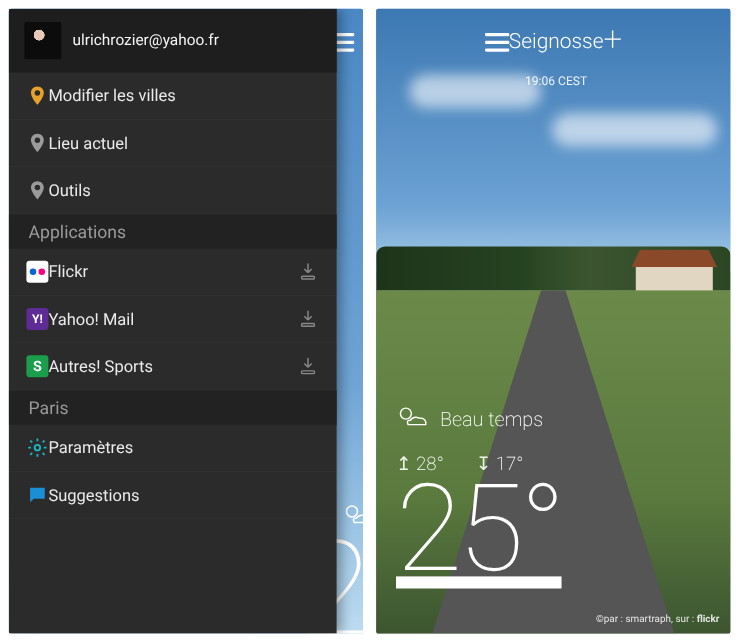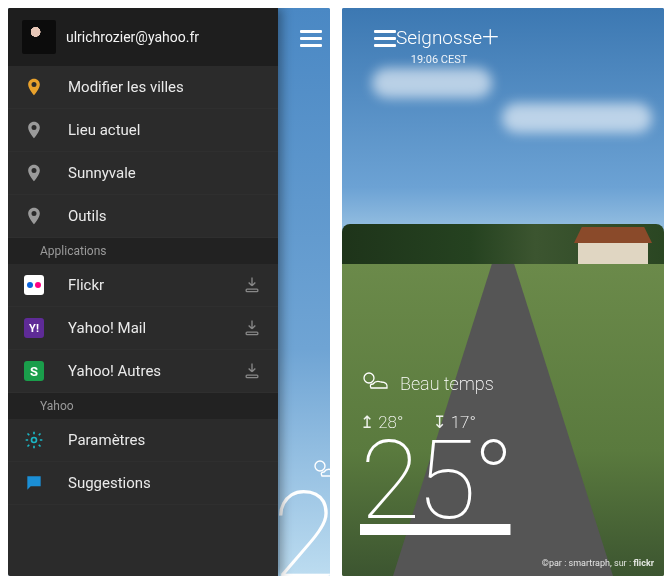--- a/index.html
+++ b/index.html
@@ -32,47 +32,47 @@
     position: absolute; right: 8px; top: 18px;
   }
   .peek-menu div { width: 22px; height: 3px; background: #fff; margin: 4px 0; border-radius:1px;}
   .peek-weather {
     position:absolute; right:-10px; bottom:90px; color:#fff; font-size:26px;
   }
   .peek-temp {
     position:absolute; right:-8px; bottom:-30px; color:#fff; font-size:120px; font-weight:100;
   }
   .sidebar {
-    position: absolute; left:0; top:0; bottom:0; width: 270px;
+    position: absolute; left:0; top:0; bottom:0; width: 298px;
     background: #2b2b2b;
     color: #ddd;
     display: flex; flex-direction: column;
     box-shadow: 4px 0 10px rgba(0,0,0,0.35);
   }
   .user-row {
     display:flex; align-items:center; gap:10px;
     padding: 12px 14px;
     background: #1e1e1e;
   }
   .avatar {
     width: 34px; height: 34px; background: #0a0a0a;
     border-radius: 2px;
     background: radial-gradient(circle at 40% 35%, #e8c8b8 16%, transparent 17%), #0c0c0c;
   }
   .user-email { font-size: 14px; color: #f4f4f4; }
   .menu-item {
-    display:flex; align-items:center; gap:24px;
+    display:flex; align-items:center; gap:0;
     padding: 11px 16px;
     font-size: 15px;
     color: #eaeaea;
     border-bottom: 1px solid rgba(255,255,255,0.02);
   }
   .section-header {
-    padding: 6px 32px;
-    font-size: 12px;
+    padding: 6px 18px;
+    font-size: 16px;
     color: #9a9a9a;
     background: #222;
   }
   .icon { width:20px; height:20px; display:inline-flex; align-items:center; justify-content:center; flex-shrink:0; }
   .icon svg { width:100%; height:100%; }
   .pin-gold svg path { fill:#e8a12c; }
   .pin-gray svg path { fill:#9a9a9a; }
   .flickr-icon {
     width:20px; height:20px; background:#fff; border-radius:3px;
     display:flex; align-items:center; justify-content:center; gap:2px;
@@ -119,26 +119,26 @@
   }
   .house {
     position:absolute; right:16px; top:41%; width:70px; height:26px; background:#e0d6c2;
   }
   .house::before {
     content:""; position:absolute; left:-4px; right:-4px; top:-14px; height:16px;
     background:#8a4a2a; clip-path: polygon(0% 100%, 10% 0%, 90% 0%, 100% 100%);
   }
   .header-right {
     position:absolute; left:0; right:0; top:0; padding: 18px 32px 0;
-    display:flex; align-items:flex-start; justify-content:flex-start;
+    display:flex; align-items:flex-start; justify-content:center;
   }
   .hamburger div { width:22px; height:3px; background:#fff; margin:4px 0; border-radius:1px;}
   .loc-title { text-align:center; }
   .loc-title .city { font-size:19px; font-weight:300; }
-  .loc-title .time { font-size:11px; opacity:0.9; margin-top:4px; }
+  .loc-title .time { font-size:11px; opacity:0.9; margin-top:18px; }
   .plus { font-size:30px; font-weight:200; line-height:20px; }
   .weather-block {
     position:absolute; left:18px; bottom:40px; color:#fff; font-weight:200;
   }
   .cond-row { display:flex; align-items:center; gap:10px; font-size:18px; }
   .hilo-row { display:flex; align-items:center; gap:29px; font-size:17px; margin-top:16px;}
   .hilo-row .arrow { opacity:0.9; margin-right:4px; }
   .big-temp { font-size:110px; font-weight:100; line-height:1; margin-top:-6px; letter-spacing:-4px;text-decoration:underline;}
   .attribution {
     position:absolute; right:10px; bottom:8px; font-size:9px; opacity:0.85;text-align:center;
@@ -185,28 +185,20 @@
           </svg>
       </span>
       <span>Lieu actuel</span>
     </div>
     <div class="menu-item">
       <span class="icon pin-gray">
         <svg viewBox="0 0 24 24">
             <path d="M12 2C8 2 5 5 5 9c0 5 7 13 7 13s7-8 7-13c0-4-3-7-7-7zm0 10a3 3 0 1 1 0-6 3 3 0 0 1 0 6z"></path>
           </svg>
       </span>
-      <span>Sunnyvale</span>
-    </div>
-    <div class="menu-item">
-      <span class="icon pin-gray">
-        <svg viewBox="0 0 24 24">
-            <path d="M12 2C8 2 5 5 5 9c0 5 7 13 7 13s7-8 7-13c0-4-3-7-7-7zm0 10a3 3 0 1 1 0-6 3 3 0 0 1 0 6z"></path>
-          </svg>
-      </span>
       <span>Outils</span>
     </div>
 
     <div class="section-header">Applications</div>
 
     <div class="menu-item">
       <span class="flickr-icon">
           <span></span>
           <span></span>
         </span>
@@ -223,30 +215,30 @@
       <span>Yahoo! Mail</span>
       <span class="icon dl-icon trail">
         <svg viewBox="0 0 24 24">
             <path d="M12 3v10m0 0l-4-4m4 4l4-4"></path>
             <rect x="5" y="17" width="14" height="3" rx="1"></rect>
           </svg>
       </span>
     </div>
     <div class="menu-item">
       <span class="ysports-icon">S</span>
-      <span>Yahoo! Autres</span>
+      <span>Autres! Sports</span>
       <span class="icon dl-icon trail">
         <svg viewBox="0 0 24 24">
             <path d="M12 3v10m0 0l-4-4m4 4l4-4"></path>
             <rect x="5" y="17" width="14" height="3" rx="1"></rect>
           </svg>
       </span>
     </div>
 
-    <div class="section-header">Yahoo</div>
+    <div class="section-header">Paris</div>
 
     <div class="menu-item">
       <span class="icon gear-icon">
         <svg viewBox="0 0 24 24" fill="none" stroke-width="2">
             <circle cx="12" cy="12" r="3"></circle>
             <path d="M12 2v3M12 19v3M4.2 4.2l2.1 2.1M17.7 17.7l2.1 2.1M2 12h3M19 12h3M4.2 19.8l2.1-2.1M17.7 6.3l2.1-2.1"></path>
           </svg>
       </span>
       <span>Paramètres</span>
     </div>

